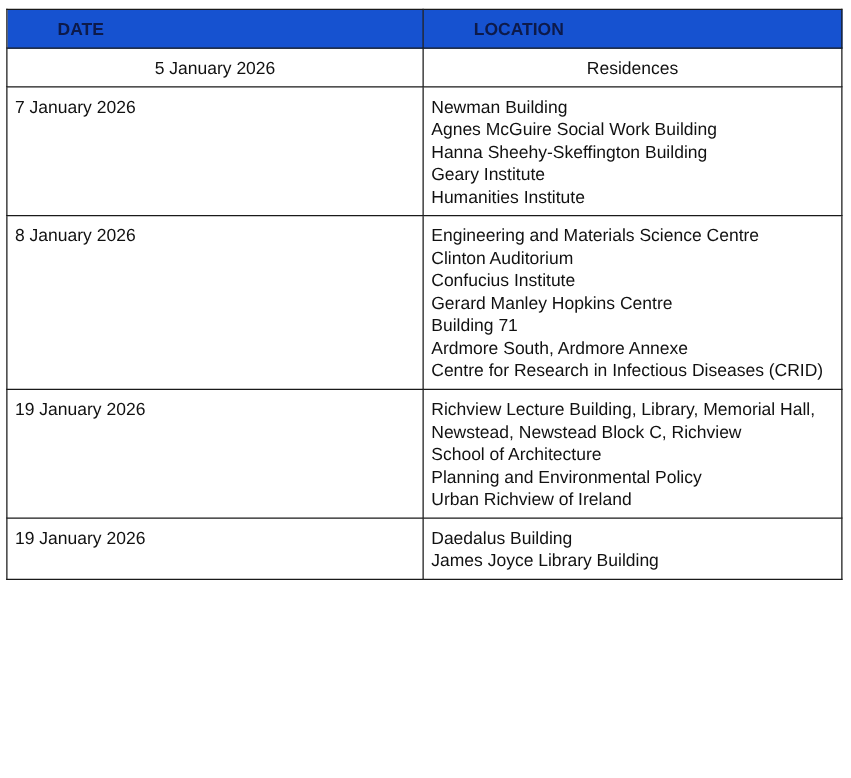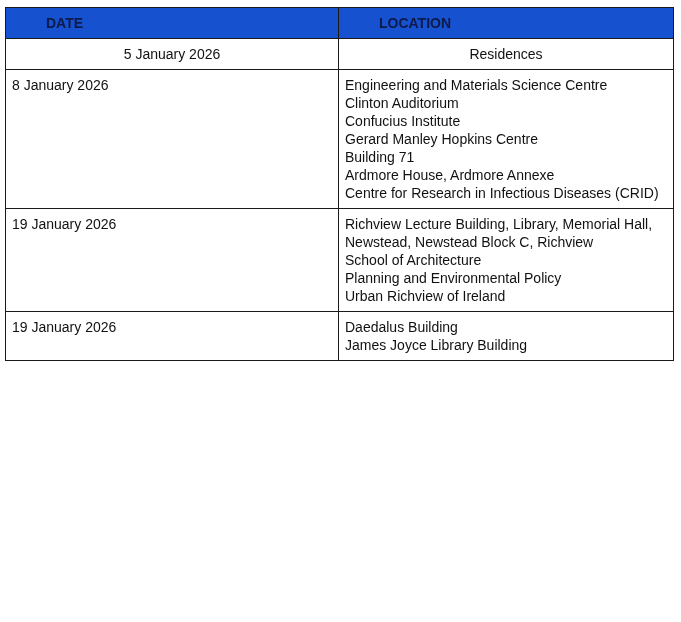--- a/index.html
+++ b/index.html
@@ -63,28 +63,38 @@
     </tr>
   </thead>
   <tbody>
     <tr class="r1">
       <td>5 January 2026</td>
       <td class="loc">
         <div>Residences</div>
       </td>
     </tr>
     <tr>
+      <td>7 January 2026</td>
+      <td class="loc">
+        <div>Newman Building</div>
+        <div>Agnes McGuire Social Work Building</div>
+        <div>Hanna Sheehy-Skeffington Building</div>
+        <div>Geary Institute</div>
+        <div>Humanities Institute</div>
+      </td>
+    </tr>
+    <tr>
       <td>8 January 2026</td>
       <td class="loc">
         <div>Engineering and Materials Science Centre</div>
         <div>Clinton Auditorium</div>
         <div>Confucius Institute</div>
         <div>Gerard Manley Hopkins Centre</div>
         <div>Building 71</div>
-        <div>Ardmore House, Ardmore Annexe</div>
+        <div>Ardmore South, Ardmore Annexe</div>
         <div>Centre for Research in Infectious Diseases (CRID)</div>
       </td>
     </tr>
     <tr>
       <td>19 January 2026</td>
       <td class="loc">
         <div>Richview Lecture Building, Library, Memorial Hall, Newstead, Newstead Block C, Richview</div>
         <div>School of Architecture</div>
         <div>Planning and Environmental Policy</div>
         <div>Urban Richview of Ireland</div>

